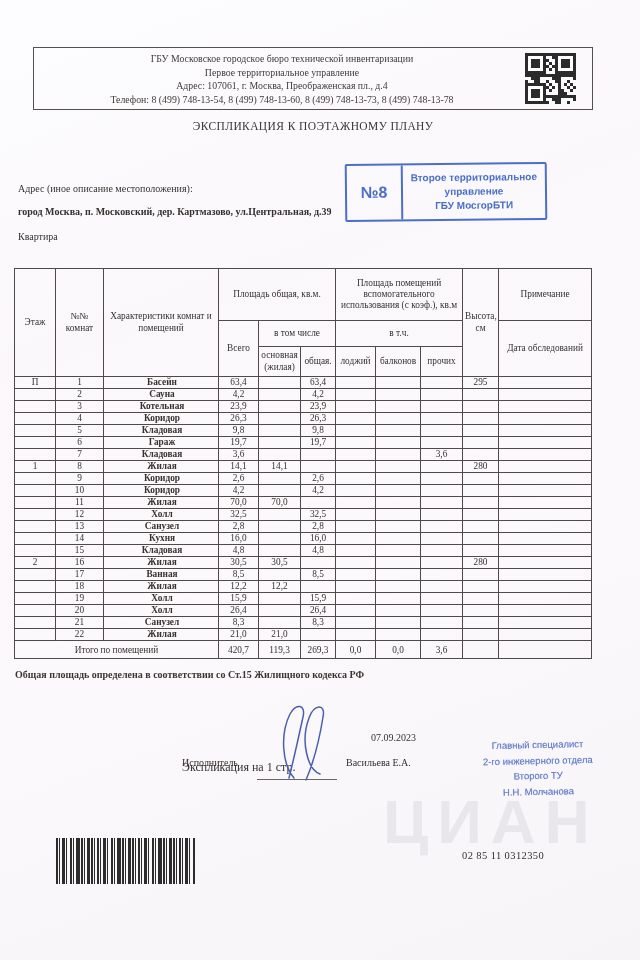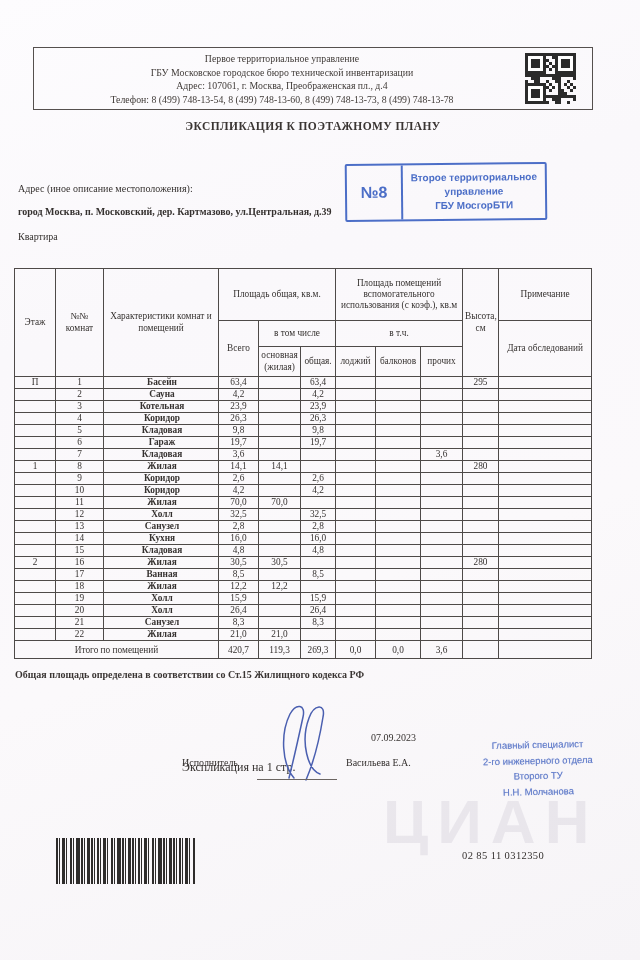--- a/index.html
+++ b/index.html
@@ -21,21 +21,21 @@
     border:1.5px solid #55504e;
   }
   .org-lines {
     position:absolute; left:12px; right:74px; top:4px;
     text-align:center; font-size:9.8px; line-height:13.6px; color:#403b38;
   }
   .qr { position:absolute; right:16px; top:5px; width:51px; height:51px; }
 
   .doc-title {
     position:absolute; left:0; top:120px; width:626px; text-align:center;
-    font-weight:bold; font-size:11.5px; letter-spacing:.4px; color:#3a3533;
+    font-weight:normal; font-size:11.5px; letter-spacing:.4px; color:#3a3533;
   }
 
   .addr-label  { position:absolute; left:18px; top:183px; font-size:10px; }
   .addr-value  { position:absolute; left:18px; top:206px; font-size:10px; font-weight:bold; }
   .addr-object { position:absolute; left:18px; top:231px; font-size:10px; }
 
   
   .num-stamp {
     position:absolute; left:345px; top:163px; width:202px; height:58px;
     border:2px solid #3a60c2; border-radius:2px; display:flex;
@@ -96,22 +96,22 @@
   .barcode    { position:absolute; left:56px; top:838px; }
   .doc-number { position:absolute; left:462px; top:850px; font-size:10.5px; letter-spacing:.4px; }
 </style>
 </head>
 <body>
 
 <div class="paper">
 
   <div class="org-box">
     <div class="org-lines">
+      <div>ГБУ Московское городское бюро технической инвентаризации</div>
       <div>Первое территориальное управление</div>
-      <div>ГБУ Московское городское бюро технической инвентаризации</div>
       <div>Адрес: 107061, г. Москва, Преображенская пл., д.4</div>
       <div>Телефон: 8 (499) 748-13-54, 8 (499) 748-13-60, 8 (499) 748-13-73, 8 (499) 748-13-78</div>
     </div>
     <svg class="qr" viewBox="0 0 51 51" xmlns="http://www.w3.org/2000/svg">
         <rect x="0" y="0" width="21" height="21" fill="#2b2b2b"></rect>
         <rect x="3" y="3" width="15" height="15" fill="#fff"></rect>
         <rect x="6" y="6" width="9" height="9" fill="#2b2b2b"></rect>
         <rect x="30" y="0" width="21" height="21" fill="#2b2b2b"></rect>
         <rect x="33" y="3" width="15" height="15" fill="#fff"></rect>
         <rect x="36" y="6" width="9" height="9" fill="#2b2b2b"></rect>

